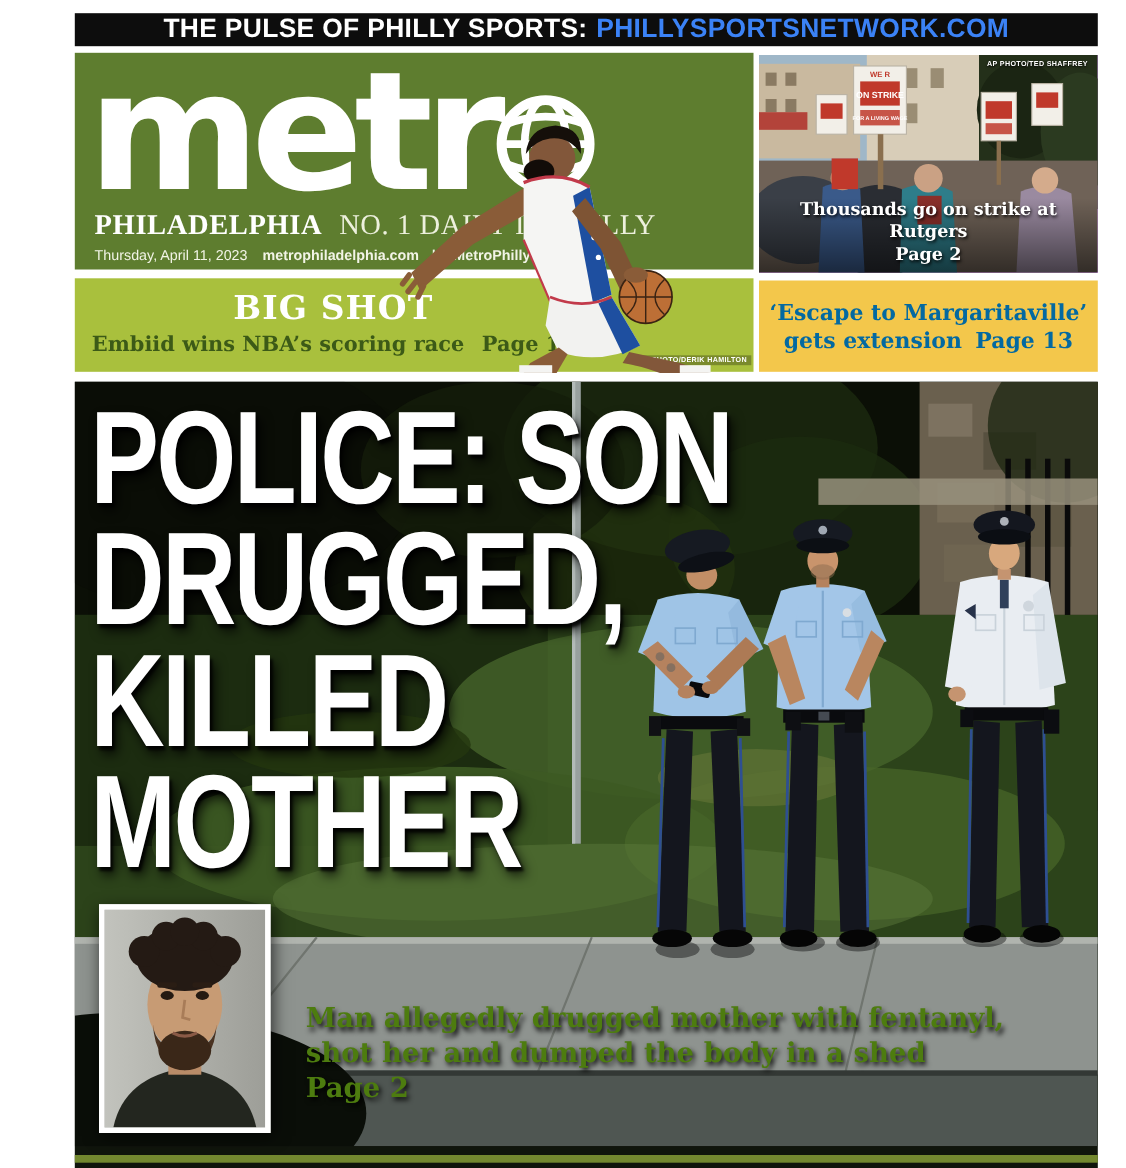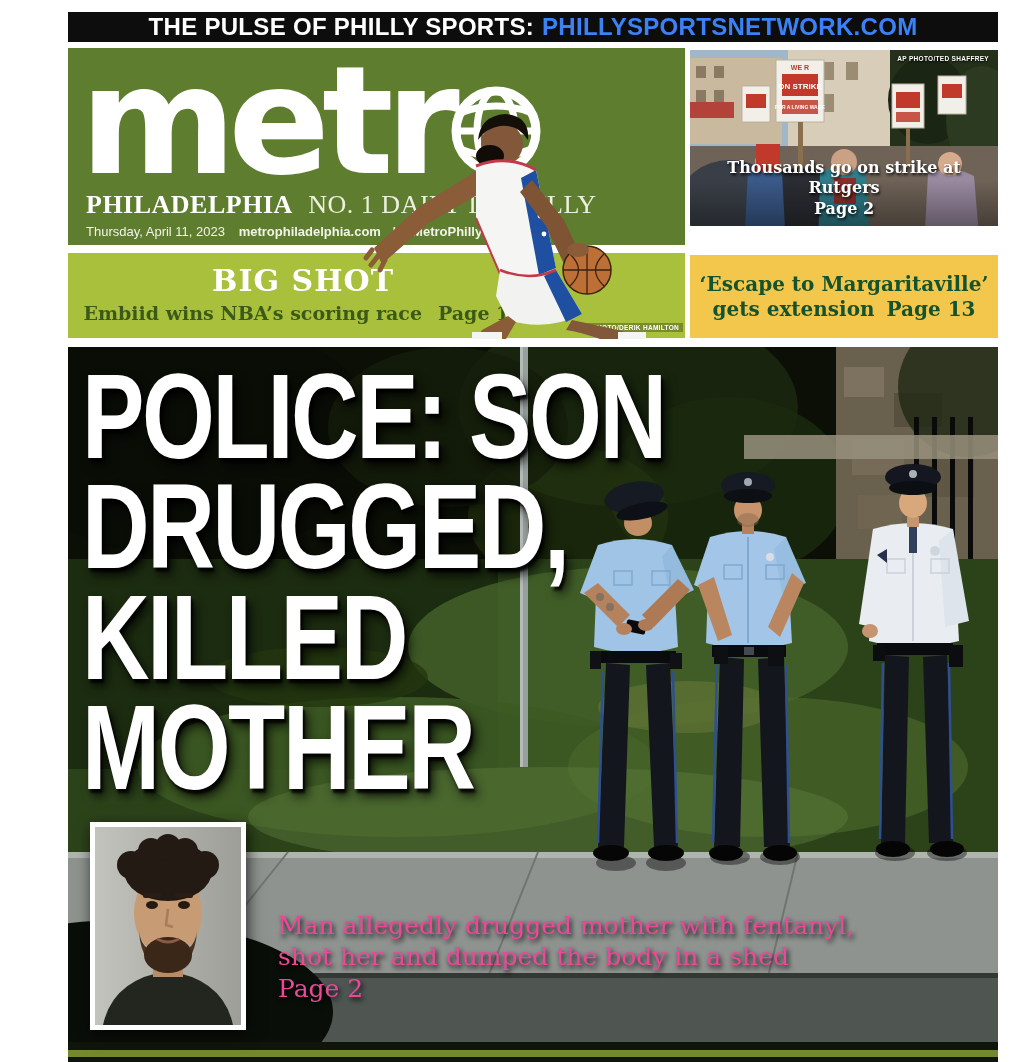--- a/index.html
+++ b/index.html
@@ -35,43 +35,43 @@
   .big-shot-sub { color:#3c5a17; font-size:19px; margin-top:4px; }
   .big-shot-sub .pageref { margin-left:16px; }
   .credit-chip { position:absolute; font-size:6.5px; font-weight:700; color:#fff;
     background:rgba(0,0,0,.28); padding:1px 4px; letter-spacing:.3px; white-space:nowrap; }
   .big-shot .credit-chip { right:2px; bottom:6px; }
 
   
   .embiid { position:absolute; left:350px; top:58px; width:340px; height:281px; z-index:6; }
 
   
-  .rutgers { position:absolute; left:690px; top:50px; width:308px; height:176px; overflow:hidden; background:#d946ef; }
+  .rutgers { position:absolute; left:690px; top:50px; width:308px; height:198px; overflow:hidden; background:#d946ef; }
   .rutgers svg { position:absolute; left:0; top:0; }
   .rutgers-caption { position:absolute; left:0; bottom:6px; width:100%; text-align:center; z-index:3;
     font-family:"DejaVu Serif", serif; font-weight:700; font-size:16px; line-height:1.3; color:#fff;
     text-shadow:1px 2px 3px rgba(0,0,0,.9); }
   .rutgers .credit-chip { right:5px; top:4px; background:none; text-shadow:0 1px 2px #000; }
 
   .yellow-box { position:absolute; left:690px; top:255px; width:308px; height:83px; background:#f3c74b;
     display:flex; flex-direction:column; align-items:center; justify-content:center;
-    font-family:"DejaVu Serif", serif; font-weight:700; font-size:20px; color:#14532d; line-height:1.25; }
+    font-family:"DejaVu Serif", serif; font-weight:700; font-size:20px; color:#0369a1; line-height:1.25; }
   .yellow-box .pageref { margin-left:12px; }
 
   
   .main-photo { position:absolute; left:68px; top:347px; width:930px; height:862px; background:#10150c; overflow:hidden; }
   .scene { position:absolute; left:0; top:0; }
   .headline { position:absolute; left:14px; top:14px; z-index:10; color:#fff;
     font-family:"Liberation Sans", sans-serif; font-weight:700; font-size:120px; line-height:.92;
     letter-spacing:-3px; transform:scaleX(.78); transform-origin:left top; white-space:nowrap;
     text-shadow:6px 7px 12px rgba(0,0,0,.8), 3px 4px 3px rgba(0,0,0,.85); }
   .mugshot { position:absolute; left:22px; top:475px; width:156px; height:208px; z-index:11;
     border:5px solid #fff; background:#b4b5af; box-shadow:2px 4px 14px rgba(0,0,0,.7); overflow:hidden; }
-  .deck { position:absolute; left:210px; top:563px; z-index:11; color:#ec4899;
-    font-family:"DejaVu Serif", serif; font-weight:400; font-size:25px; line-height:1.25;
+  .deck { position:absolute; left:210px; top:563px; z-index:11; color:#4d7c0f;
+    font-family:"DejaVu Serif", serif; font-weight:700; font-size:25px; line-height:1.25;
     text-shadow:2px 3px 5px rgba(0,0,0,.9); white-space:nowrap; }
   .main-credit { position:absolute; right:6px; bottom:9px; z-index:12; color:#e6e6e6;
     font-size:6.5px; font-weight:700; letter-spacing:.4px; text-shadow:0 1px 2px #000; }
 
   
   .bottom-bar { position:absolute; left:68px; top:1050px; width:930px; height:7px; background:#73882f; }
 </style>
 </head>
 <body>
 

